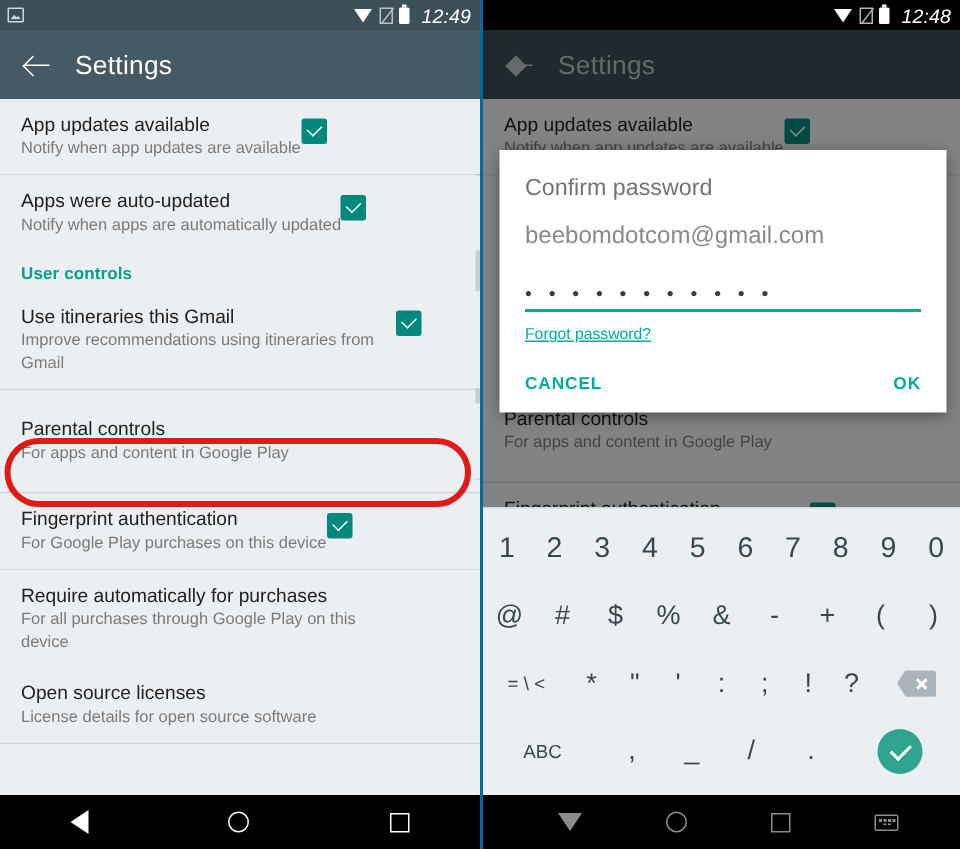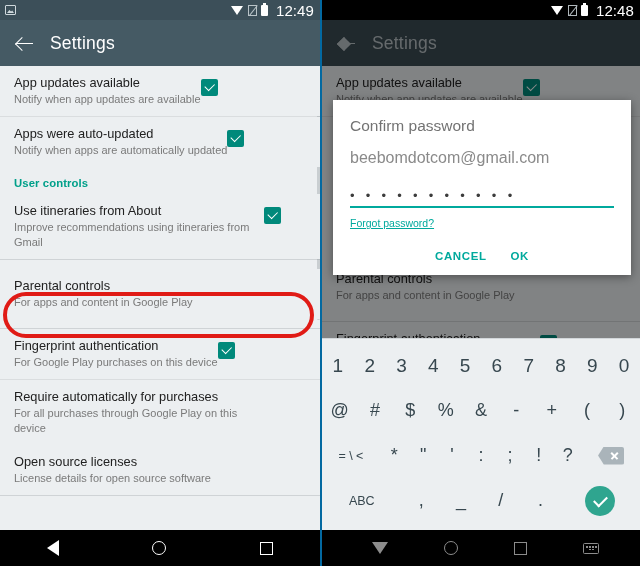--- a/index.html
+++ b/index.html
@@ -43,21 +43,21 @@
     width: 9px; height: 11px; border: 1.4px solid #cfd8dc; position: relative; opacity: .85;
   }
   .ic-sim::after {
     content: ""; position: absolute; left: -2px; top: 4.2px; width: 13px; height: 1.3px;
     background: #cfd8dc; transform: rotate(-52deg);
   }
   .ic-batt { width: 7px; height: 11px; background: #ffffff; position: relative; border-radius: 1px; }
   .ic-batt::before {
     content: ""; position: absolute; top: -2px; left: 2px; width: 3px; height: 2px; background: #ffffff;
   }
-  .sb-time { font-size: 15px; letter-spacing: .1px; margin-left: 4px; }
+  .sb-time { font-size: 13px; letter-spacing: .1px; margin-left: 4px; font-style: italic; }
 
   
   .appbar {
     height: 46px; background: #455a64; display: flex; align-items: center;
     padding-left: 14px; position: relative;
   }
   .back-arrow { width: 22px; height: 22px; position: relative; cursor: pointer; }
   .back-arrow::before {
     content: ""; position: absolute; left: 2px; top: 10.5px; width: 17px; height: 1.6px; background: #ffffff;
   }
@@ -150,21 +150,21 @@
   .dlg-field {
     margin-top: 22px; border-bottom: 2px solid #00a99d; padding-bottom: 3px;
     display: flex; align-items: center; cursor: text;
   }
   .dots { letter-spacing: 3.8px; color: #3c3c3c; font-size: 13px; line-height: 14px; }
   .dlg-forgot {
     font-size: 10.5px; color: #00a99d; margin-top: 9px;
     text-decoration: underline; cursor: pointer; display: inline-block;
   }
   .dlg-actions {
-    display: flex; justify-content: center; align-items: center; gap: 24px;
+    display: flex; justify-content: space-between; align-items: center; gap: 24px;
     margin-top: 19px; padding-bottom: 5px;
   }
   .dlg-btn {
     font-size: 11.5px; color: #00a99d; font-weight: bold; letter-spacing: .6px; cursor: pointer;
     background: none; border: none; font-family: "Liberation Sans", sans-serif;
   }
 
   
   .keyboard {
     position: absolute; left: 0; right: 0; bottom: 36px; height: 192px;
@@ -245,21 +245,21 @@
           <div class="row-title">Apps were auto-updated</div>
           <div class="row-sub">Notify when apps are automatically updated</div>
         </div>
         <span class="checkbox"></span>
       </div>
 
       <div class="section-header">User controls</div>
 
       <div class="row">
         <div class="texts">
-          <div class="row-title">Use itineraries from About</div>
+          <div class="row-title">Use itineraries this Gmail</div>
           <div class="row-sub">Improve recommendations using itineraries from Gmail</div>
         </div>
         <span class="checkbox"></span>
       </div>
       <div class="divider-strong"></div>
       <div class="gap"></div>
 
       <div class="row">
         <div class="texts">
           <div class="row-title">Parental controls</div>

